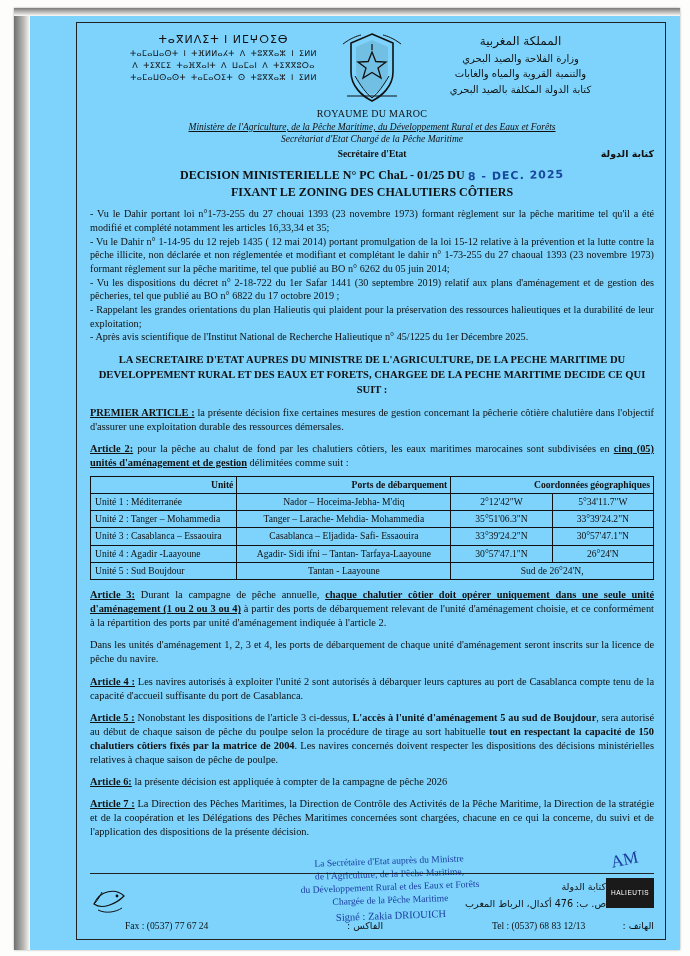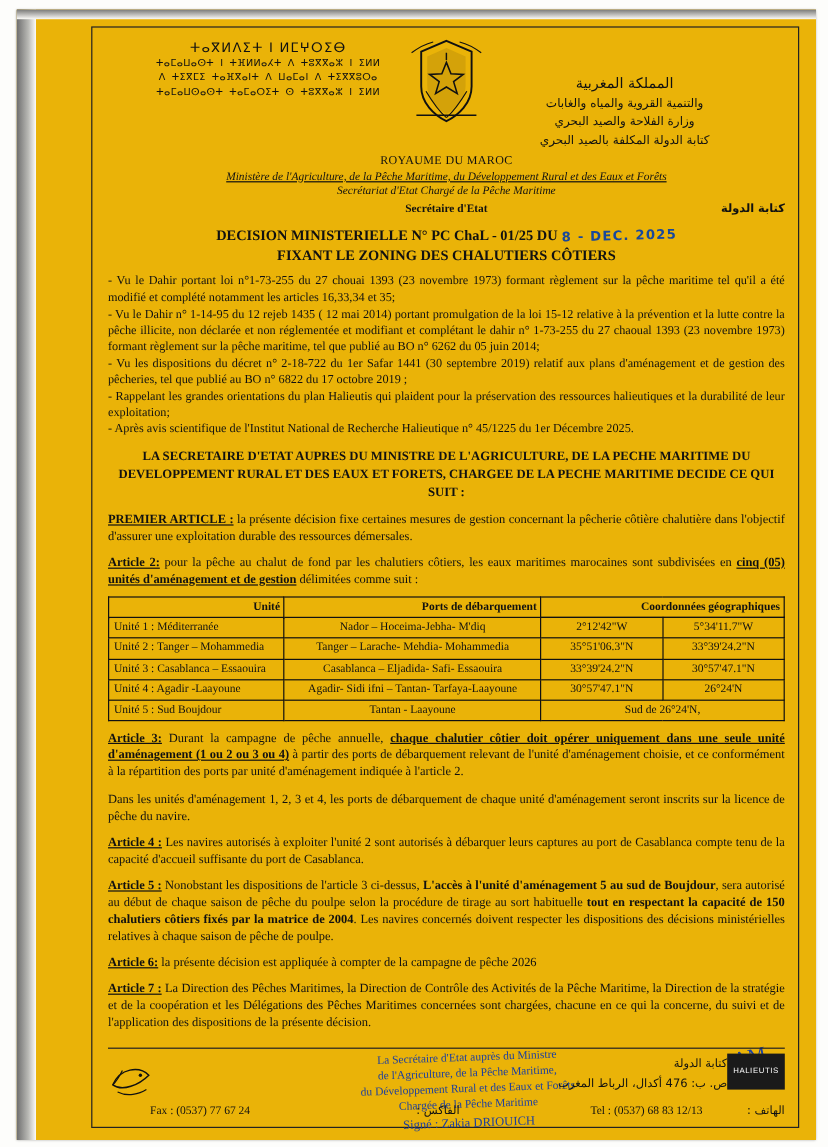--- a/index.html
+++ b/index.html
@@ -6,21 +6,21 @@
   body{font-family:"Liberation Serif", serif;}
   .page{
     position:relative;
     width:690px;height:956px;
     background:#fdfdfb;
     overflow:hidden;
   }
   .sheet{
     position:absolute;
     left:14px;top:8px;right:10px;bottom:6px;
-    background:#eab308;
+    background:#7dd3fc;
     box-shadow:0 0 2px rgba(0,0,0,.35);
   }
   .border-frame{
     position:absolute;
     left:62px;top:14px;right:14px;bottom:10px;
     border:1.5px solid #222;
   }
   .inner{
     position:absolute;
     left:76px;top:22px;right:26px;bottom:16px;
@@ -133,23 +133,23 @@
             <path d="M31 12 L31 18" stroke="#111" stroke-width="1.2"></path>
             <path d="M14 44 C20 54 24 60 31 66" stroke="#111" stroke-width="1" fill="none"></path>
             <path d="M48 44 C42 54 38 60 31 66" stroke="#111" stroke-width="1" fill="none"></path>
             <path d="M6 64 H56" stroke="#111" stroke-width="1.2"></path>
             <path d="M2 12 C10 6 16 4 20 3" stroke="#111" stroke-width="1" fill="none"></path>
             <path d="M60 12 C52 6 46 4 42 3" stroke="#111" stroke-width="1" fill="none"></path>
           </svg>
         </div>
 
         <div class="hdr-col hdr-right">
-          <div style="font-size:12px;letter-spacing:4px;margin-top:28px;">المملكة المغربية</div>
+          <div style="font-size:12px;letter-spacing:4px;">المملكة المغربية</div>
+          <div>وزارة الفلاحة والصيد البحري</div>
           <div>والتنمية القروية والمياه والغابات</div>
-          <div>وزارة الفلاحة والصيد البحري</div>
           <div>كتابة الدولة المكلفة بالصيد البحري</div>
         </div>
       </div>
 
       <div class="center-title">
         <div class="l1">ROYAUME DU MAROC</div>
         <div class="l2">Ministère de l'Agriculture, de la Pêche Maritime, du Développement Rural et des Eaux et Forêts</div>
         <div class="l3">Secrétariat d'Etat Chargé de la Pêche Maritime</div>
         <div class="sec-row">
           <div class="l4" style="width:100%;text-align:center;position:relative;">

